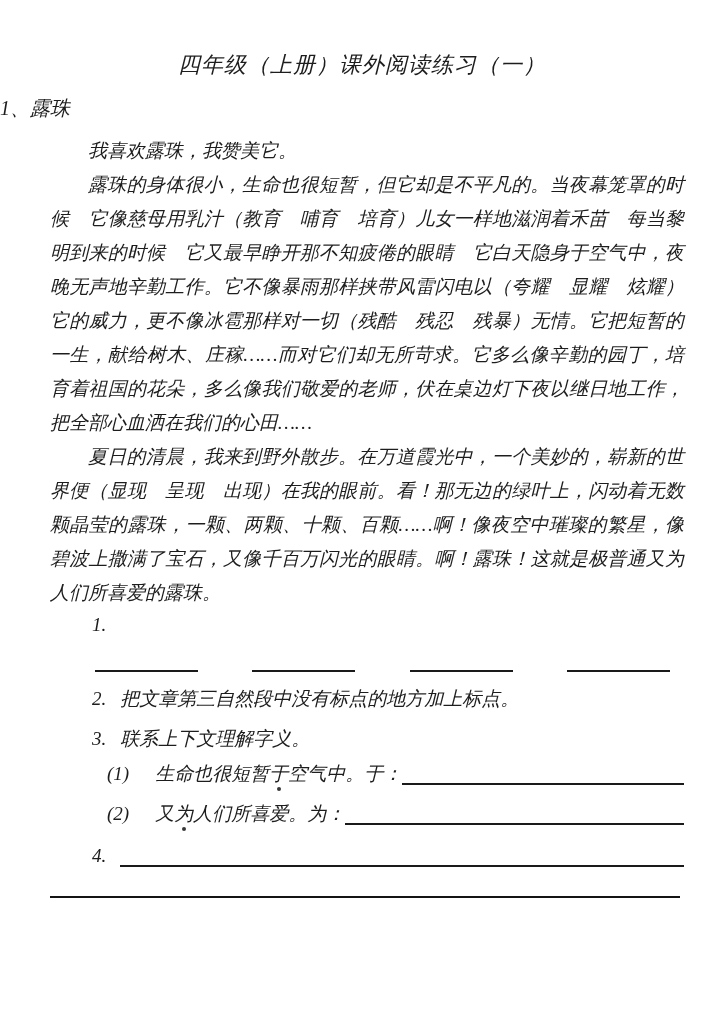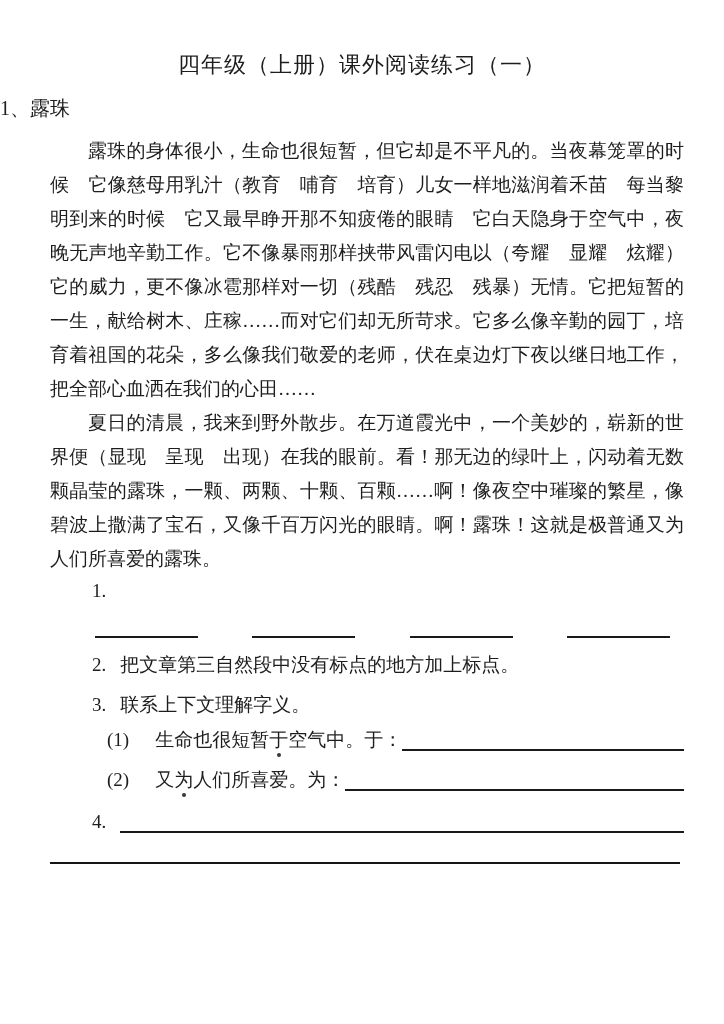--- a/index.html
+++ b/index.html
@@ -3,20 +3,21 @@
 <meta charset="utf-8">
 <style>
   html,body { margin:0; padding:0; background:#ffffff; }
   .page {
     position:relative;
     width:724px; height:1024px;
     background:#ffffff;
     color:#1d1d1d;
     font-family:"Liberation Serif","DejaVu Serif",serif;
     overflow:hidden;
+    font-style:italic;
   }
   .title {
     margin:0; padding-top:50px;
     text-align:center;
     font-size:22px; line-height:30px;
     font-weight:normal;
     letter-spacing:1px;
   }
   .subtitle {
     margin:14px 0 0 0;
@@ -84,20 +85,21 @@
 </head>
 <body>
 
 <div class="page">
 
   <h1 class="title">四年级（上册）课外阅读练习（一）</h1>
   <h2 class="subtitle">1、露珠</h2>
 
   <div class="content">
 
+    <p class="para">我喜欢露珠，我赞美它。</p>
     <p class="para">露珠的身体很小，生命也很短暂，但它却是不平凡的。当夜幕笼罩的时候　它像慈母用乳汁（教育　哺育　培育）儿女一样地滋润着禾苗　每当黎明到来的时候　它又最早睁开那不知疲倦的眼睛　它白天隐身于空气中，夜晚无声地辛勤工作。它不像暴雨那样挟带风雷闪电以（夸耀　显耀　炫耀）它的威力，更不像冰雹那样对一切（残酷　残忍　残暴）无情。它把短暂的一生，献给树木、庄稼……而对它们却无所苛求。它多么像辛勤的园丁，培育着祖国的花朵，多么像我们敬爱的老师，伏在桌边灯下夜以继日地工作，把全部心血洒在我们的心田……</p>
     <p class="para">夏日的清晨，我来到野外散步。在万道霞光中，一个美妙的，崭新的世界便（显现　呈现　出现）在我的眼前。看！那无边的绿叶上，闪动着无数颗晶莹的露珠，一颗、两颗、十颗、百颗……啊！像夜空中璀璨的繁星，像碧波上撒满了宝石，又像千百万闪光的眼睛。啊！露珠！这就是极普通又为人们所喜爱的露珠。</p>
 
     <div class="q-line">
       <span class="q-num">1.</span>
     </div>
 
     <div class="blanks-row">
       <div class="blank"></div>
       <div class="blank"></div>

